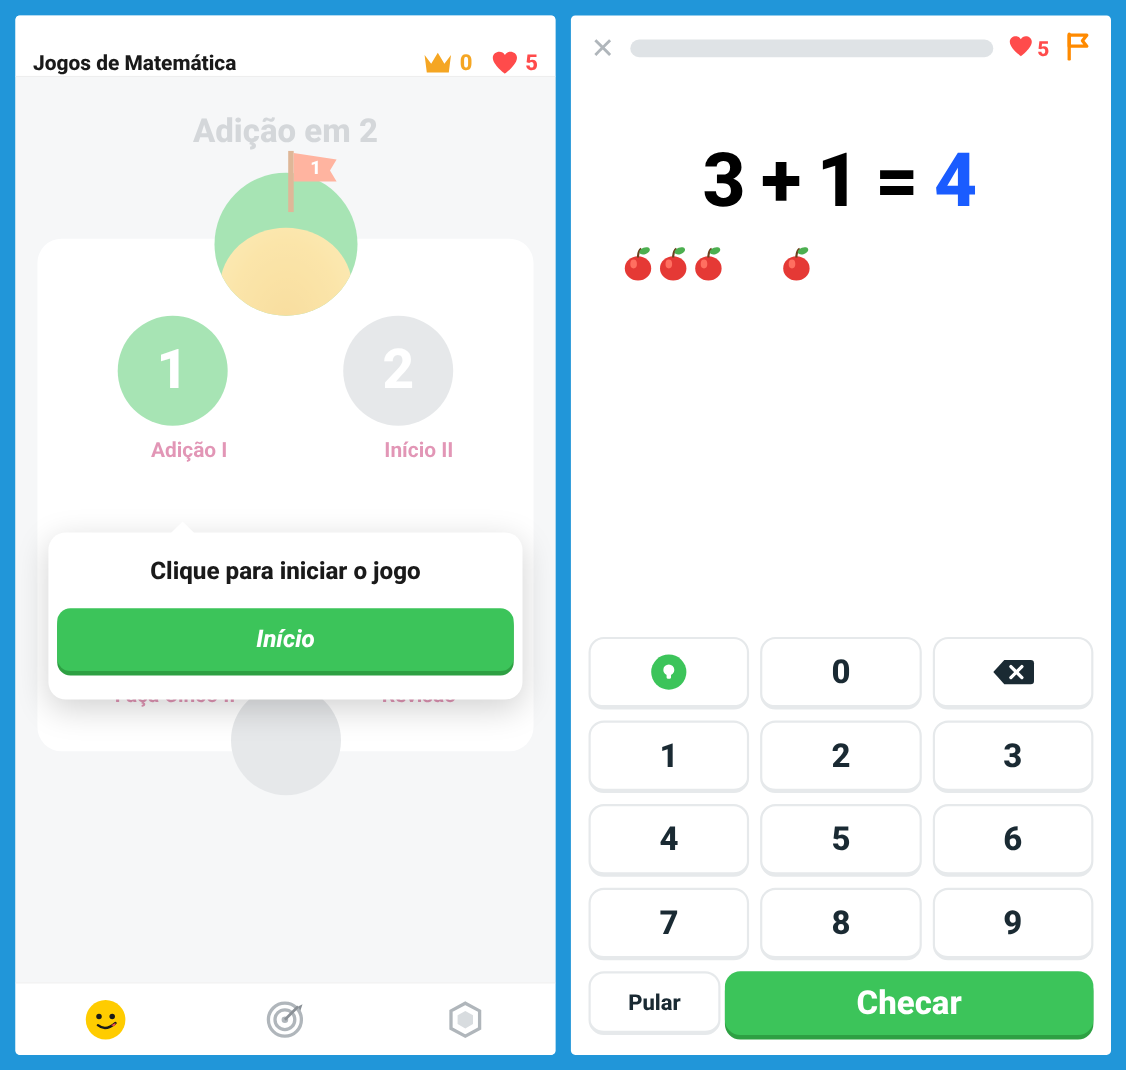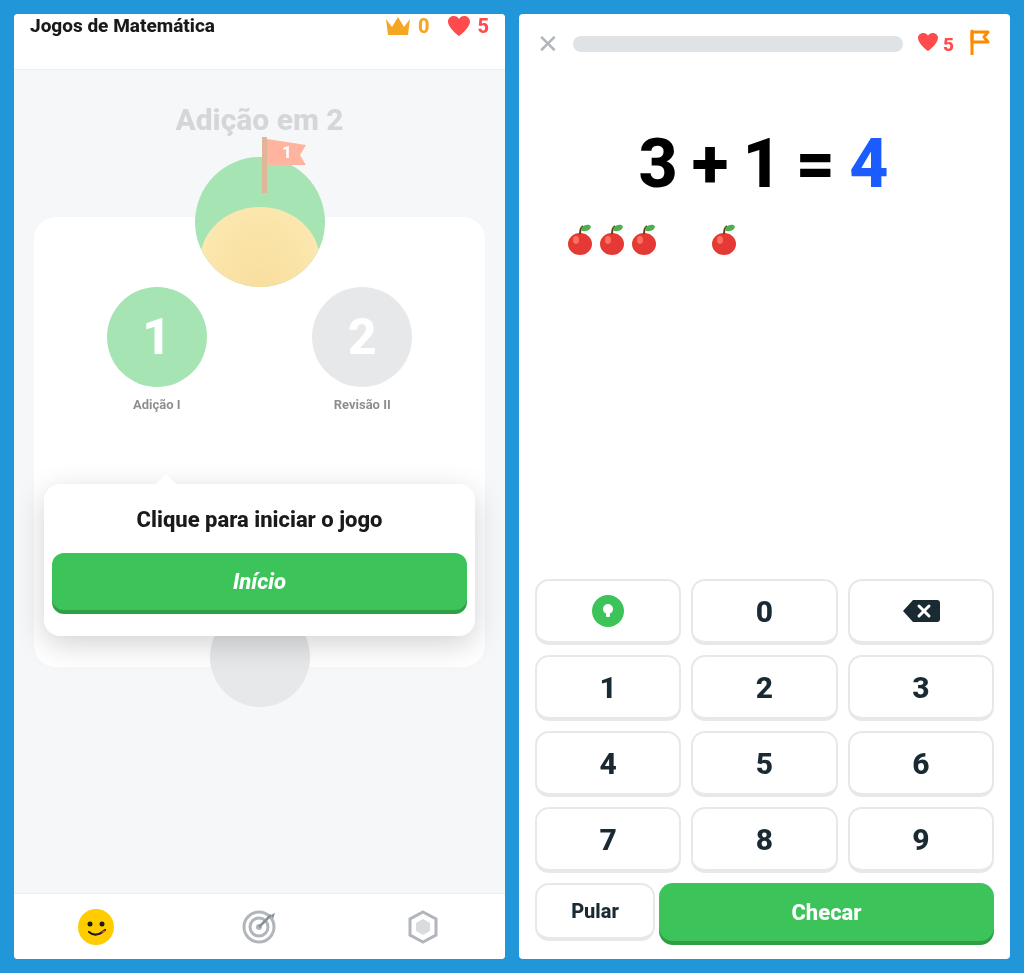--- a/index.html
+++ b/index.html
@@ -1,20 +1,20 @@
 <!DOCTYPE html>
 <html><head>
 <meta charset="utf-8">
 <style>
   * { box-sizing: border-box; margin: 0; padding: 0; font-family: -apple-system, BlinkMacSystemFont, 'Segoe UI', Roboto, Arial, sans-serif; }
   body { background: #2196d9; width: 1024px; height: 973px; display: flex; gap: 14px; padding: 14px; }
   .phone { flex: 1; background: #fff; border-radius: 4px; overflow: hidden; position: relative; display: flex; flex-direction: column; }
 
   
-  .p1-header { height: 56px; background: #fff; display: flex; align-items: flex-start; justify-content: space-between; padding: 0 16px; border-bottom: 1px solid #eee; z-index: 5; position: relative; }
+  .p1-header { height: 56px; background: #fff; display: flex; align-items: flex-end; justify-content: space-between; padding: 0 16px; border-bottom: 1px solid #eee; z-index: 5; position: relative; }
   .p1-title { font-weight: 800; font-size: 19px; color: #1a1a1a; }
   .p1-header-right { display: flex; align-items: center; gap: 6px; }
   .crown-icon svg, .heart-icon svg { display: block; }
   .crown-count, .heart-count { font-weight: 800; font-size: 20px; }
   .crown-count { color: #f5a623; margin-right: 12px; }
   .heart-count { color: #ff4b4b; }
 
   .p1-body { flex: 1; background: #eaedf0; position: relative; overflow: hidden; }
   .overlay-dim { position: absolute; inset: 0; background: rgba(255,255,255,0.55); z-index: 3; pointer-events: none; }
 
@@ -24,21 +24,21 @@
   .badge-circle { width: 130px; height: 130px; border-radius: 50%; background: #3cc45a; position: relative; overflow: hidden; }
   .badge-hill { position: absolute; bottom: -10px; left: 50%; transform: translateX(-50%); width: 120px; height: 90px; background: radial-gradient(ellipse at 50% 100%, #f0b429 0%, #f5c542 60%, #f7d463 100%); border-radius: 50% 50% 0 0 / 60% 60% 0 0; }
   .badge-flag { position: absolute; top: -20px; left: 50%; transform: translateX(-6px); }
 
   .card { background: #fff; margin: 0 20px; border-radius: 22px; padding-top: 70px; margin-top: -50px; padding-bottom: 40px; position: relative; z-index: 1; }
   .levels-row { display: flex; justify-content: space-around; padding: 0 20px; }
   .level { text-align: center; }
   .level-circle { width: 100px; height: 100px; border-radius: 50%; display: flex; align-items: center; justify-content: center; font-size: 50px; font-weight: 800; color: #fff; margin: 0 auto 10px; }
   .level-active .level-circle { background: #3cc45a; }
   .level-locked .level-circle { background: #c8cdd1; color: #fff; }
-  .level-label { font-size: 13px; font-weight: 700; color: #000000; }
+  .level-label { font-size: 19px; font-weight: 700; color: #be185d; text-align: right; }
   .level-icon-controller { display: flex; align-items: center; justify-content: center; }
 
   .levels-row.second { margin-top: 90px; }
 
   .popover { position: absolute; z-index: 6; background: #fff; border-radius: 16px; box-shadow: 0 8px 30px rgba(0,0,0,0.18); padding: 22px 8px 26px; left: 30px; right: 30px; top: 414px; text-align: center; }
   .popover::before { content: ""; position: absolute; top: -10px; left: 110px; width: 0; height: 0; border-left: 12px solid transparent; border-right: 12px solid transparent; border-bottom: 12px solid #fff; }
   .popover-text { font-size: 22px; font-weight: 800; color: #1a1a1a; margin-bottom: 18px; line-height: 1.3; }
   .popover-btn { width: 100%; background: #3cc45a; color: #fff; border: none; border-radius: 12px; padding: 16px; font-size: 22px; font-weight: 800; cursor: pointer; box-shadow: 0 4px 0 #2ea043; font-style: italic; }
 
   .p1-tabbar { height: 66px; background: #fff; border-top: 1px solid #eee; display: flex; align-items: center; justify-content: space-around; z-index: 5; position: relative; }
@@ -63,21 +63,21 @@
   .apple svg { display: block; }
 
   .keypad-area { padding: 14px 16px 18px; }
   .kp-row { display: flex; gap: 10px; margin-bottom: 10px; }
   .kp-btn { flex: 1; background: #fff; border: 2px solid #e6e9eb; border-bottom-width: 4px; border-radius: 14px; height: 66px; font-size: 30px; font-weight: 800; color: #1a2a33; display: flex; align-items: center; justify-content: center; cursor: pointer; }
   .kp-hint { background: #fff; }
   .kp-hint-inner { width: 32px; height: 32px; border-radius: 50%; background: #3cc45a; display: flex; align-items: center; justify-content: center; }
   .kp-backspace svg { display: block; }
   .action-row { display: flex; gap: 4px; }
   .skip-btn { flex: 0 0 120px; background: #fff; border: 2px solid #e6e9eb; border-bottom-width: 4px; border-radius: 14px; height: 58px; font-size: 20px; font-weight: 800; color: #1a2a33; cursor: pointer; }
-  .check-btn { flex: 1; background: #3cc45a; border: none; border-radius: 14px; height: 58px; font-size: 22px; font-weight: 800; color: #fff; box-shadow: 0 4px 0 #2ea043; cursor: pointer; }
+  .check-btn { flex: 1; background: #3cc45a; border: none; border-radius: 14px; height: 58px; font-size: 30px; font-weight: 800; color: #fff; box-shadow: 0 4px 0 #2ea043; cursor: pointer; }
 </style>
 </head>
 <body>
 
 <div class="phone">
   <div class="p1-header">
     <div class="p1-title">Jogos de Matemática</div>
     <div class="p1-header-right">
       <span class="crown-icon">
         <svg width="28" height="22" viewBox="0 0 28 22">
@@ -111,21 +111,21 @@
     </div>
 
     <div class="card">
       <div class="levels-row">
         <div class="level level-active">
           <div class="level-circle">1</div>
           <div class="level-label">Adição I</div>
         </div>
         <div class="level level-locked">
           <div class="level-circle">2</div>
-          <div class="level-label">Revisão II</div>
+          <div class="level-label">Início II</div>
         </div>
       </div>
 
       <div class="levels-row second">
         <div class="level level-locked">
           <div class="level-circle">5</div>
           <div class="level-label">Faça Cinco II</div>
         </div>
         <div class="level level-locked">
           <div class="level-circle level-icon-controller">

